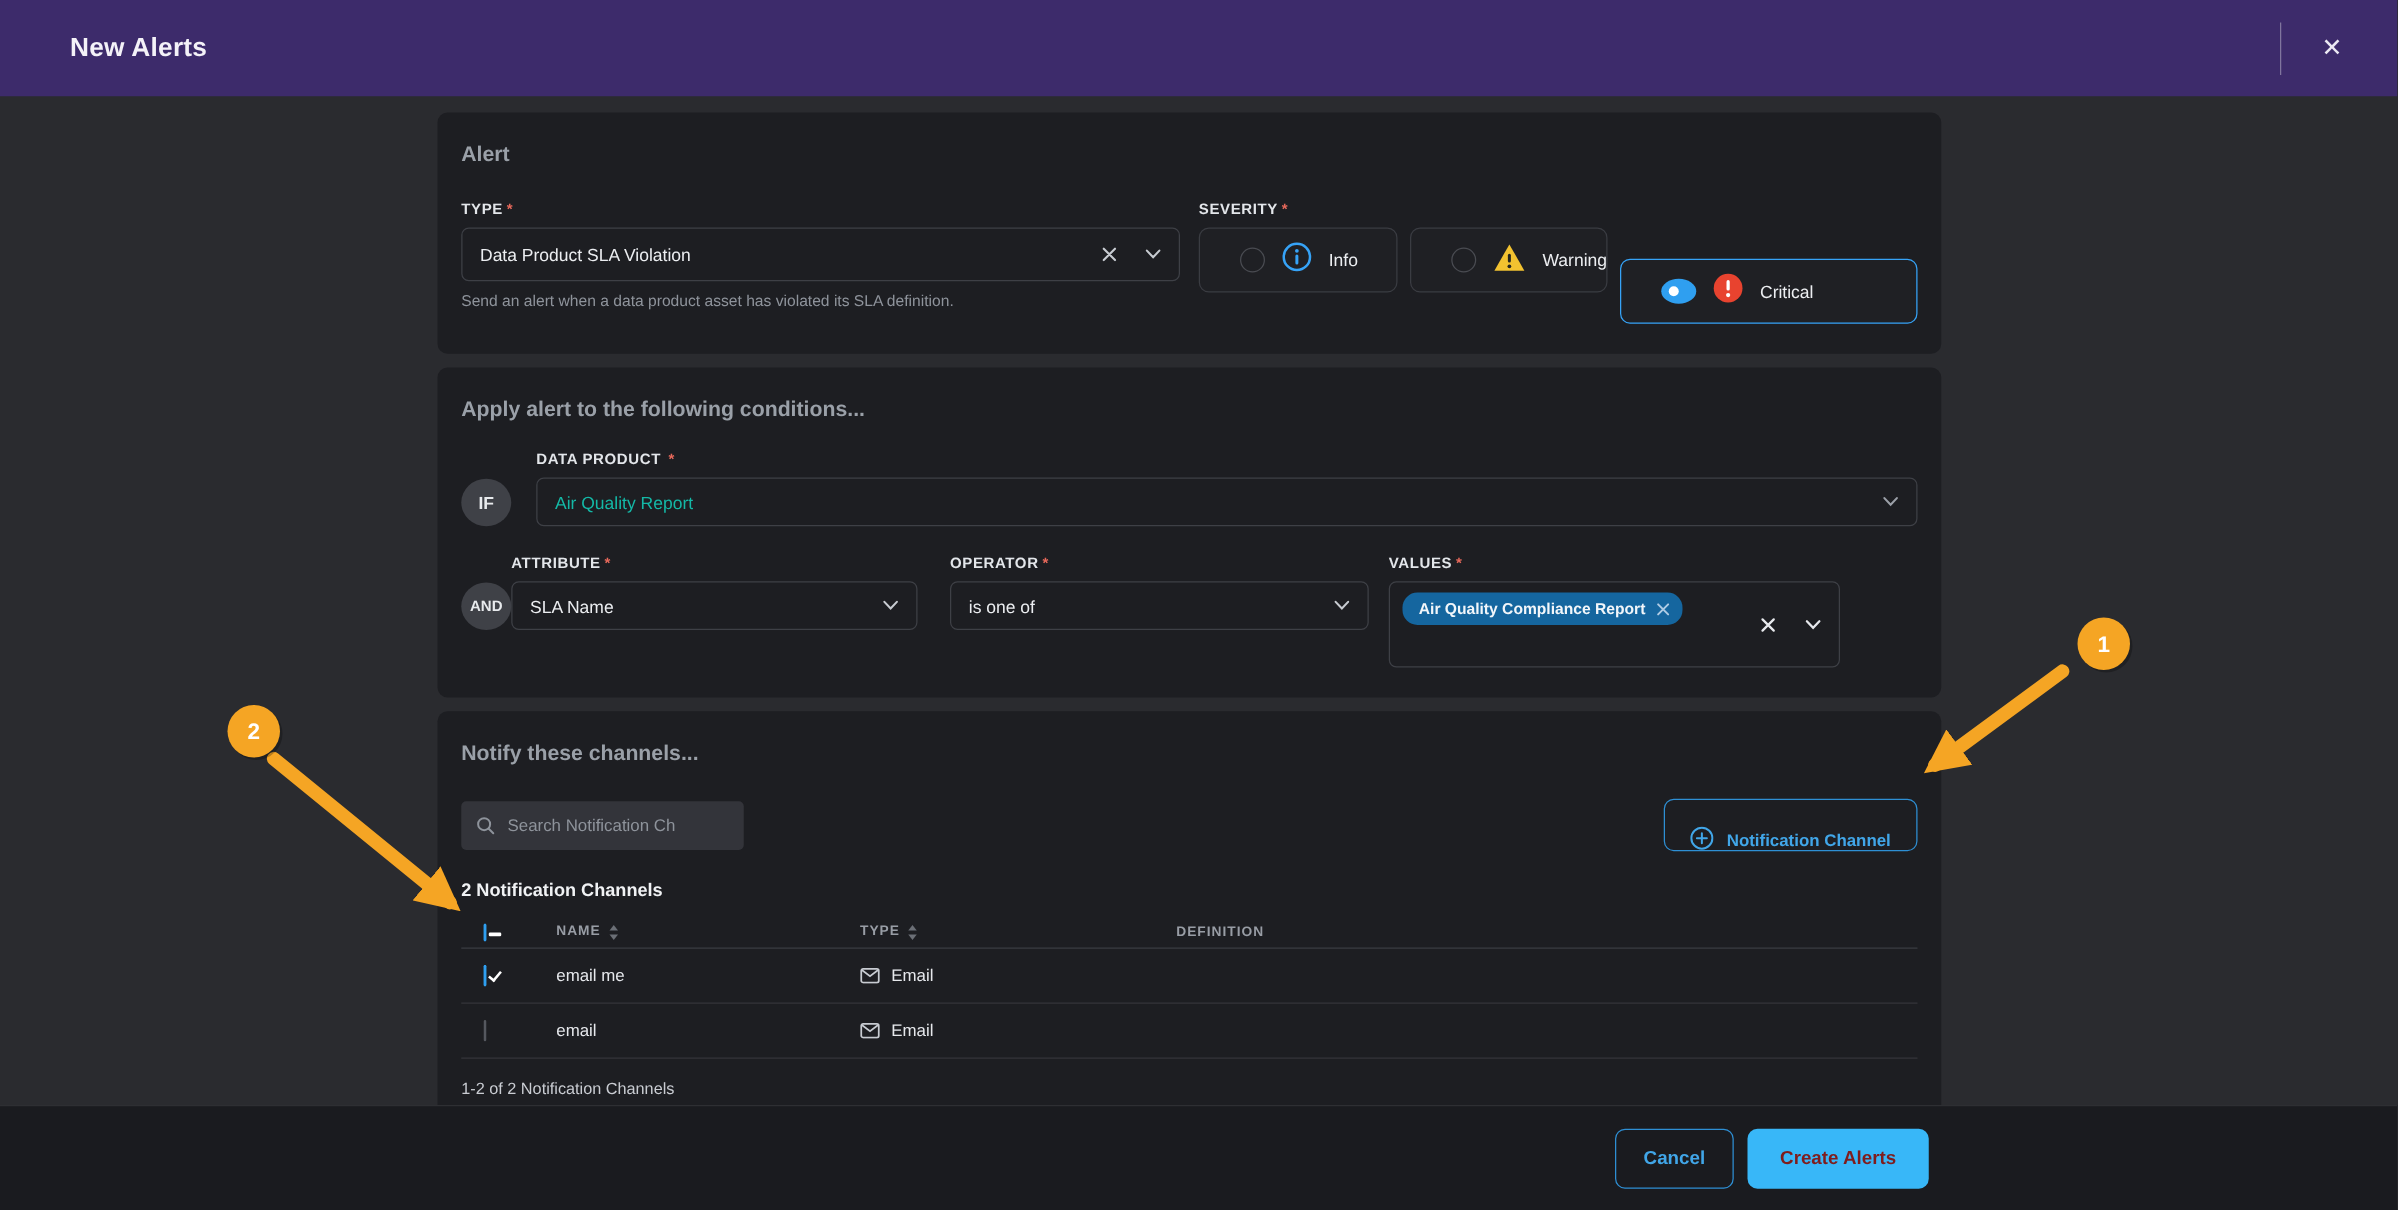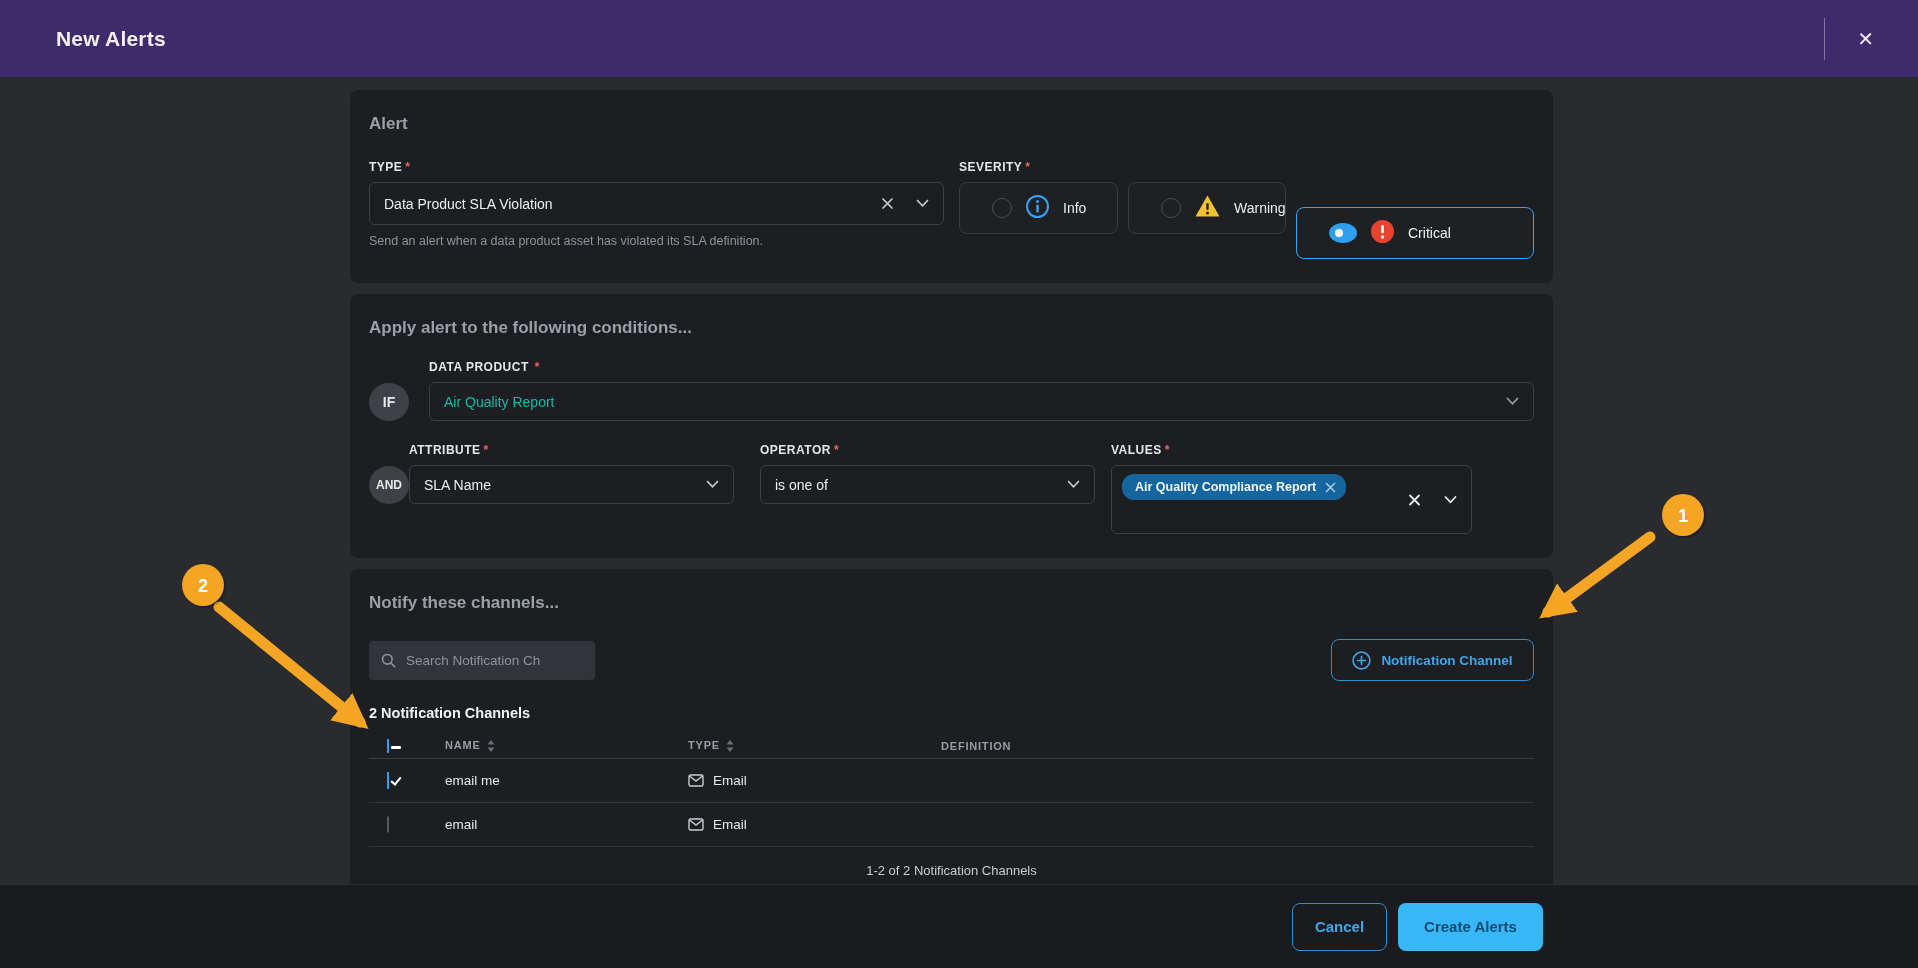--- a/index.html
+++ b/index.html
@@ -87,21 +87,21 @@
     width:226px; height:39px; background:#33343A; border:none; border-radius:4px;
     display:flex; align-items:center; gap:10px; padding:0 12px;
   }
   .search input {
     background:transparent; border:none; outline:none; color:#ECEEF1;
     font-size:13.5px; width:170px; font-family:inherit;
   }
   .search input::placeholder { color:#8E939B; }
   .add-btn {
     height:42px; width:203px; border:1px solid #2E8FD4; border-radius:8px; background:transparent;
-    display:flex; align-items:center; justify-content:center; gap:10px; cursor:pointer;
+    display:flex; align-items:flex-end; justify-content:center; gap:10px; cursor:pointer;
     color:#41A6E8; font-size:13.5px; font-weight:700;
   }
   .count { font-size:14.5px; font-weight:700; color:#F0F2F4; margin-top:24px; }
   .tbl { margin-top:12px; }
   .t-head {
     display:grid; grid-template-columns:76px 243px 253px 1fr; align-items:center;
     height:26px; border-bottom:1px solid #3A3C42;
     font-size:11px; font-weight:700; color:#989DA5; letter-spacing:.8px;
   }
   .t-row {
@@ -112,35 +112,35 @@
     position:relative; cursor:pointer; flex:none; }
   .cb.on, .cb.ind { background:#2F9FF0; border-color:#2F9FF0; }
   .cb.on::after { content:""; position:absolute; left:5px; top:1.5px; width:4px; height:8px;
     border:solid #fff; border-width:0 2px 2px 0; transform:rotate(40deg); }
   .cb.ind::after { content:""; position:absolute; left:3px; top:6.5px; width:10px; height:2.5px;
     background:#fff; border-radius:1px; }
   .th-sort { display:inline-flex; flex-direction:column; gap:1px; margin-left:6px; vertical-align:middle; }
   .type-cell { display:flex; align-items:center; gap:9px; }
   .blur-blob { height:17px; border-radius:4px; background:#86888D; filter:blur(4px); opacity:.85; }
   .blob-1 { width:156px; } .blob-2 { width:226px; }
-  .pager { font-size:13px; color:#C9CCD2; margin-top:16px;text-align:center; }
+  .pager { font-size:13px; color:#C9CCD2; margin-top:16px; }
 
   
   .ftr {
     position:absolute; left:0; bottom:0; width:1918px; height:84px; background:#1A1B1F;
     border-top:1px solid #2E2F33; display:flex; align-items:center; justify-content:flex-end;
     gap:11px; padding-right:375px;
   }
   .btn-cancel {
     width:95px; height:48px; border:1px solid #2E8FD4; border-radius:8px; background:transparent;
     color:#41A6E8; font-size:15px; font-weight:700; cursor:pointer; font-family:inherit;
   }
   .btn-create {
     width:145px; height:48px; border:none; border-radius:8px; background:#38B7F8;
-    color:#0c4a6e; font-size:15px; font-weight:700; cursor:pointer; font-family:inherit;
+    color:#7f1d1d; font-size:15px; font-weight:700; cursor:pointer; font-family:inherit;
   }
 
   
   .anno { position:absolute; left:0; top:0; width:1918px; height:968px; pointer-events:none; }
   .anno text { font-family:"Liberation Sans",sans-serif; font-weight:700; font-size:18px; fill:#fff; }
 </style>
 </head>
 <body>
 
 <div class="page">

